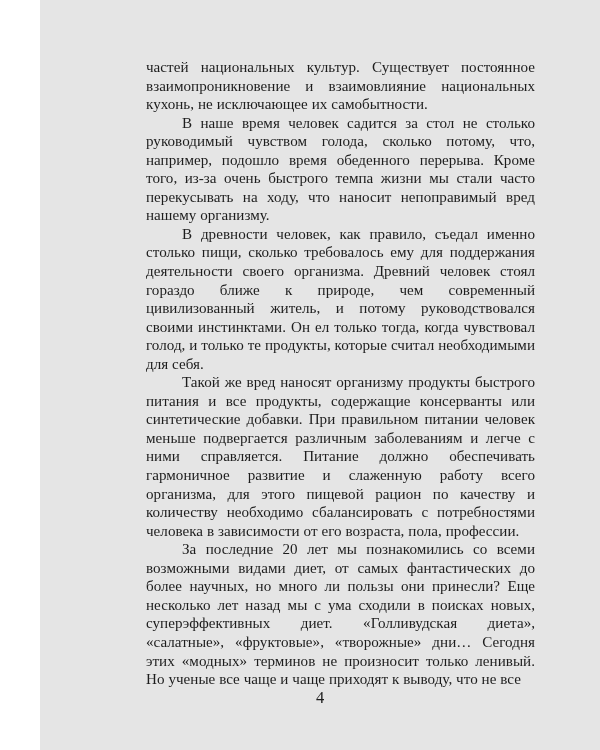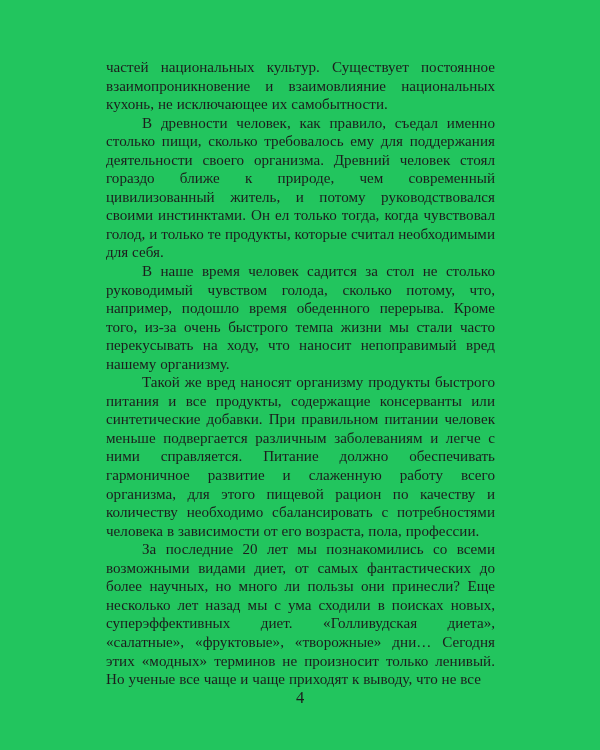--- a/index.html
+++ b/index.html
@@ -12,21 +12,22 @@
     width: 600px;
     height: 750px;
     position: relative;
     overflow: hidden;
     font-family: "Liberation Serif", "DejaVu Serif", serif;
   }
 
   #page {
     position: absolute;
     inset: 0;
-    background: #22c55e;
+    background: #e5e5e5;
+    margin-left: 40px;
   }
 
   
   #text-block {
     position: absolute;
     left: 106px;
     top: 58px;
     width: 389px;
   }
 
@@ -63,23 +64,23 @@
 </style>
 </head>
 <body>
 
 <div id="page">
 
   <div id="text-block">
 
     <p class="para continuation">частей национальных культур. Существует постоянное взаимопроникновение и взаимовлияние национальных кухонь, не исключающее их самобытности.</p>
 
+    <p class="para">В наше время человек садится за стол не столько руководимый чувством голода, сколько потому, что, например, подошло время обеденного перерыва. Кроме того, из-за очень быстрого темпа жизни мы стали часто перекусывать на ходу, что наносит непоправимый вред нашему организму.</p>
+
     <p class="para">В древности человек, как правило, съедал именно столько пищи, сколько требовалось ему для поддержания деятельности своего организма. Древний человек стоял гораздо ближе к природе, чем современный цивилизованный житель, и потому руководствовался своими инстинктами. Он ел только тогда, когда чувствовал голод, и только те продукты, которые считал необходимыми для себя.</p>
-
-    <p class="para">В наше время человек садится за стол не столько руководимый чувством голода, сколько потому, что, например, подошло время обеденного перерыва. Кроме того, из-за очень быстрого темпа жизни мы стали часто перекусывать на ходу, что наносит непоправимый вред нашему организму.</p>
 
     <p class="para">Такой же вред наносят организму продукты быстрого питания и все продукты, содержащие консерванты или синтетические добавки. При правильном питании человек меньше подвергается различным заболеваниям и легче с ними справляется. Питание должно обеспечивать гармоничное развитие и слаженную работу всего организма, для этого пищевой рацион по качеству и количеству необходимо сбалансировать с потребностями человека в зависимости от его возраста, пола, профессии.</p>
 
     <p class="para">За последние 20 лет мы познакомились со всеми возможными видами диет, от самых фантастических до более научных, но много ли пользы они принесли? Еще несколько лет назад мы с ума сходили в поисках новых, суперэффективных диет. «Голливудская диета», «салатные», «фруктовые», «творожные» дни… Сегодня этих «модных» терминов не произносит только ленивый. Но ученые все чаще и чаще приходят к выводу, что не все</p>
 
   </div>
 
   <div id="page-number">4</div>
 
 </div>

